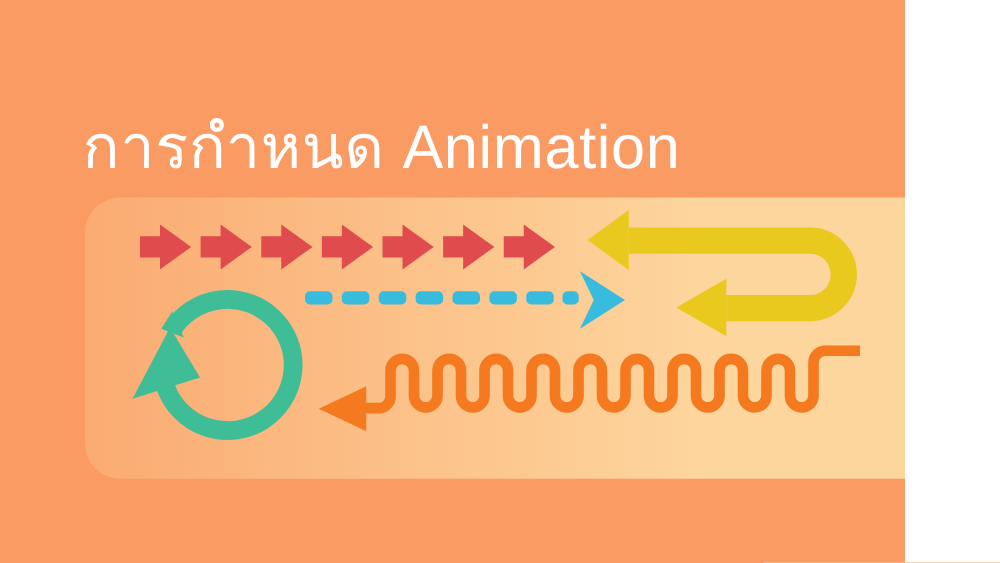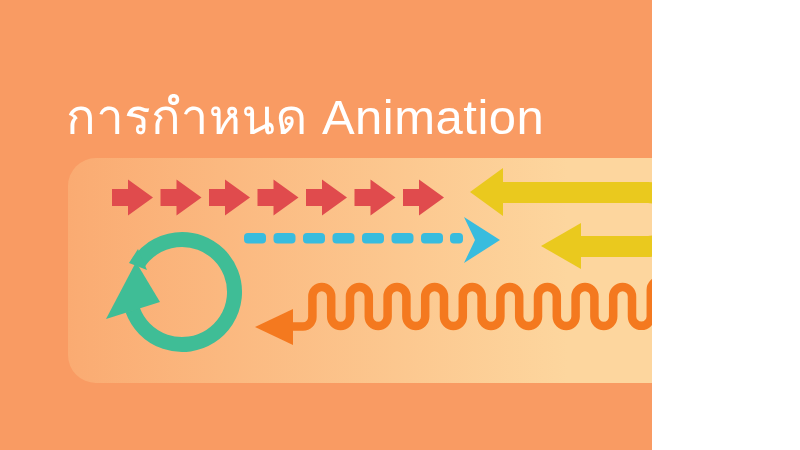--- a/index.html
+++ b/index.html
@@ -1,17 +1,17 @@
 <!DOCTYPE html>
 <html style="--background: #F99B63; --panel-left: #FAAB72; --panel-right: #FDD69E; --panel-back: #FEE0B2; --title: #FFFFFF; --red: #E04B4D; --teal: #3FBD96; --cyan: #38BCDE; --yellow: #EAC91E; --orange: #F4791F;"><head>
 <meta charset="utf-8">
 <style>
   html,body{margin:0;padding:0;}
   body{width:800px;height:450px;overflow:hidden;font-family:"Liberation Sans","DejaVu Sans",sans-serif;}
-  .stage{position:relative;width:652px;height:450px;background:var(--background);overflow:hidden;text-align:center;}
+  .stage{position:relative;width:724px;height:450px;background:var(--background);overflow:hidden;text-align:center;}
   .panel-back{position:absolute;left:480px;top:160px;width:322px;height:221px;border-radius:26px;background:var(--panel-back);}
   .panel{position:absolute;left:68px;top:158px;width:694px;height:225px;border-radius:28px;
          background:linear-gradient(90deg,var(--panel-left) 0%,var(--panel-right) 72%);}
   .title{position:absolute;left:66px;top:78px;margin:0;font-size:49px;font-weight:400;
          letter-spacing:0.5px;color:var(--title);white-space:nowrap;}
   svg.arrows{position:absolute;left:0;top:0;width:800px;height:450px;}
 </style>
 </head>
 <body>
 

